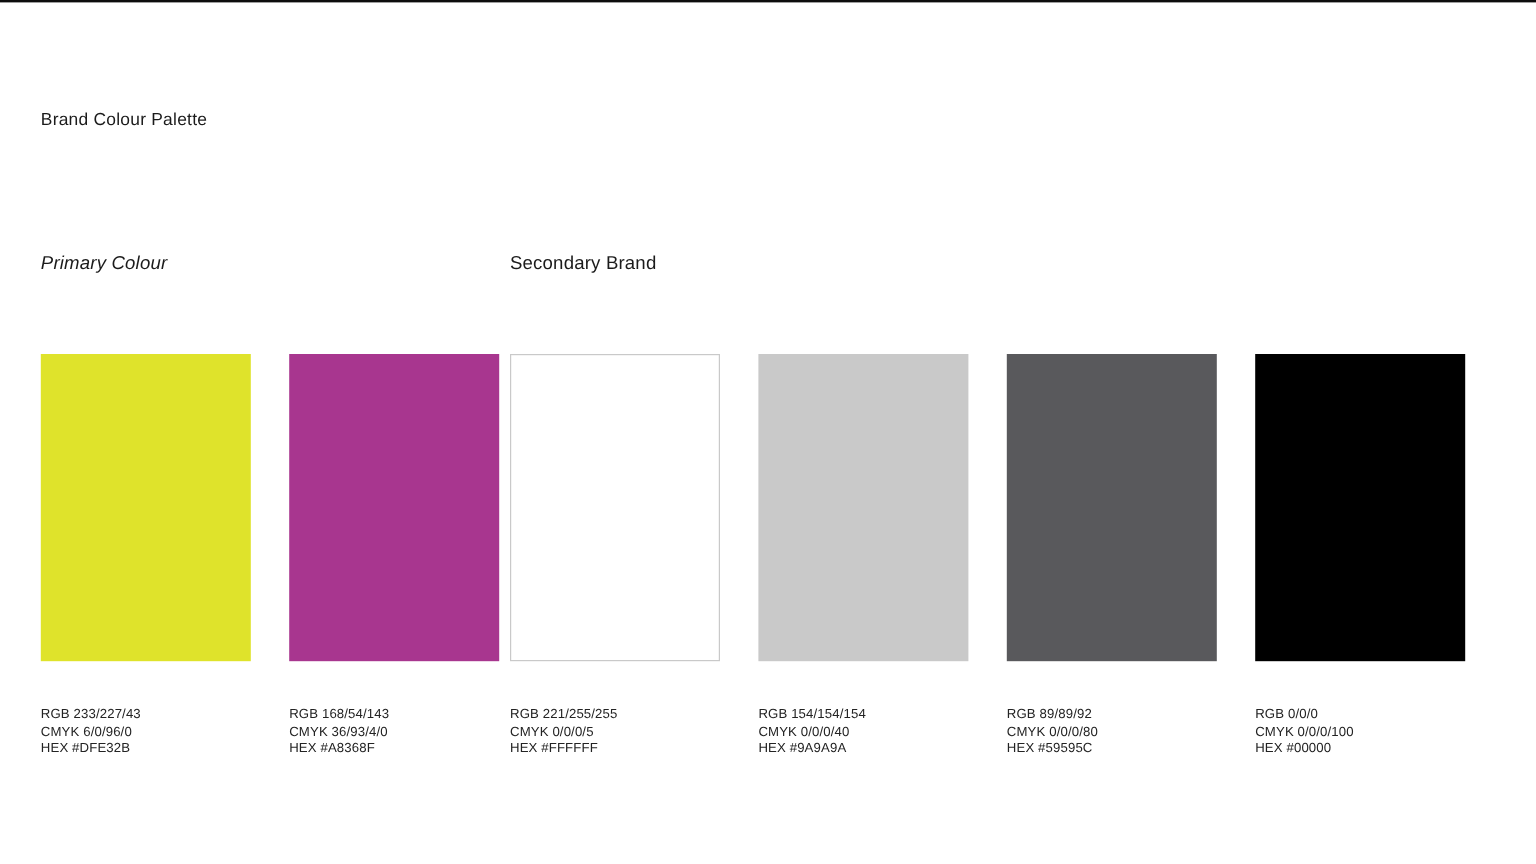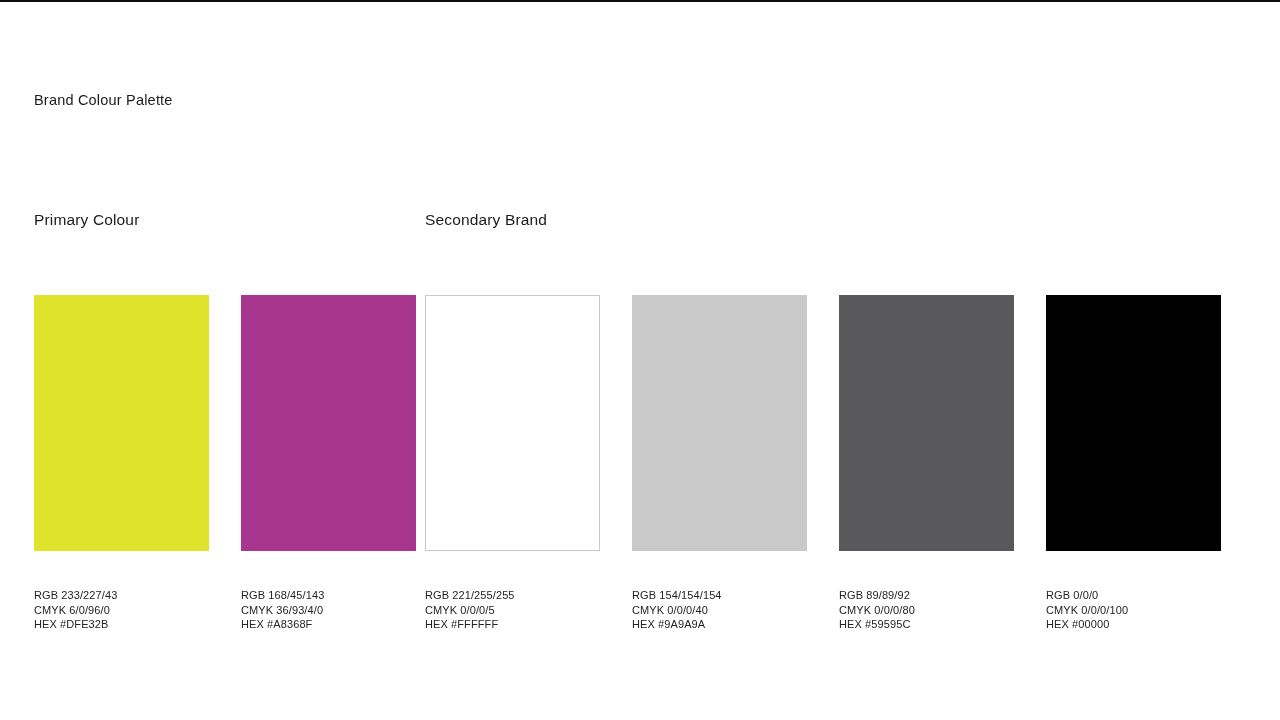--- a/index.html
+++ b/index.html
@@ -49,21 +49,21 @@
 
   .section-heading {
     position: absolute;
     top: 210px;
     font-size: 15.5px;
     line-height: 20px;
     letter-spacing: 0.15px;
     color: #1b1b1b;
     white-space: nowrap;
   }
-  .section-heading.primary   { left: 34px; }
+  .section-heading.primary   { left: 34px; font-style: italic; }
   .section-heading.secondary { left: 425px; }
 
   
   .swatch-group {
     position: absolute;
     top: 295px;
   }
   .swatch-group.primary   { left: 34px; }
   .swatch-group.secondary { left: 425px; }
 
@@ -119,21 +119,21 @@
         <div class="swatch-caption">
           <span class="line">RGB 233/227/43</span>
           <span class="line">CMYK 6/0/96/0</span>
           <span class="line">HEX #DFE32B</span>
         </div>
       </div>
 
       <div class="swatch-cell">
         <div class="swatch-chip" style="background-color: rgb(168, 54, 143);"></div>
         <div class="swatch-caption">
-          <span class="line">RGB 168/45/143</span>
+          <span class="line">RGB 168/54/143</span>
           <span class="line">CMYK 36/93/4/0</span>
           <span class="line">HEX #A8368F</span>
         </div>
       </div>
 
     </div>
   </div>
 
   <div class="swatch-group secondary">
     <div class="swatch-row">

